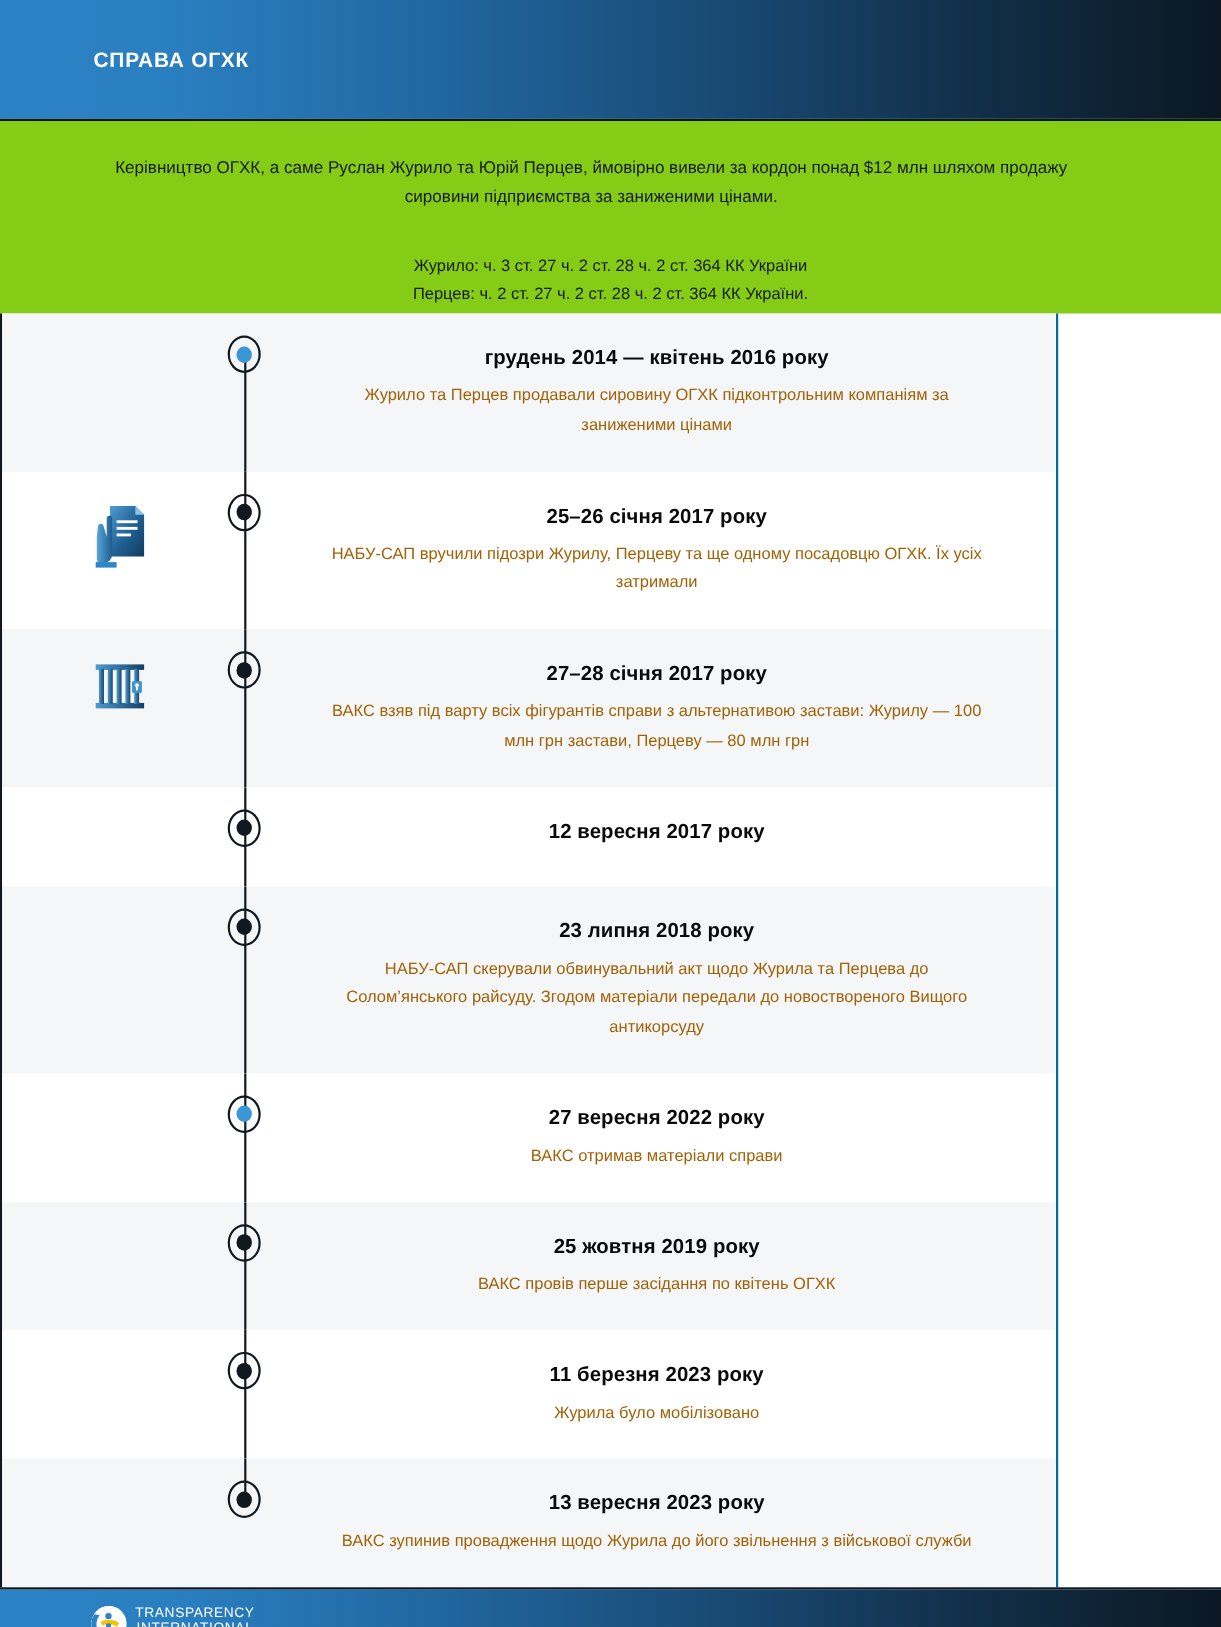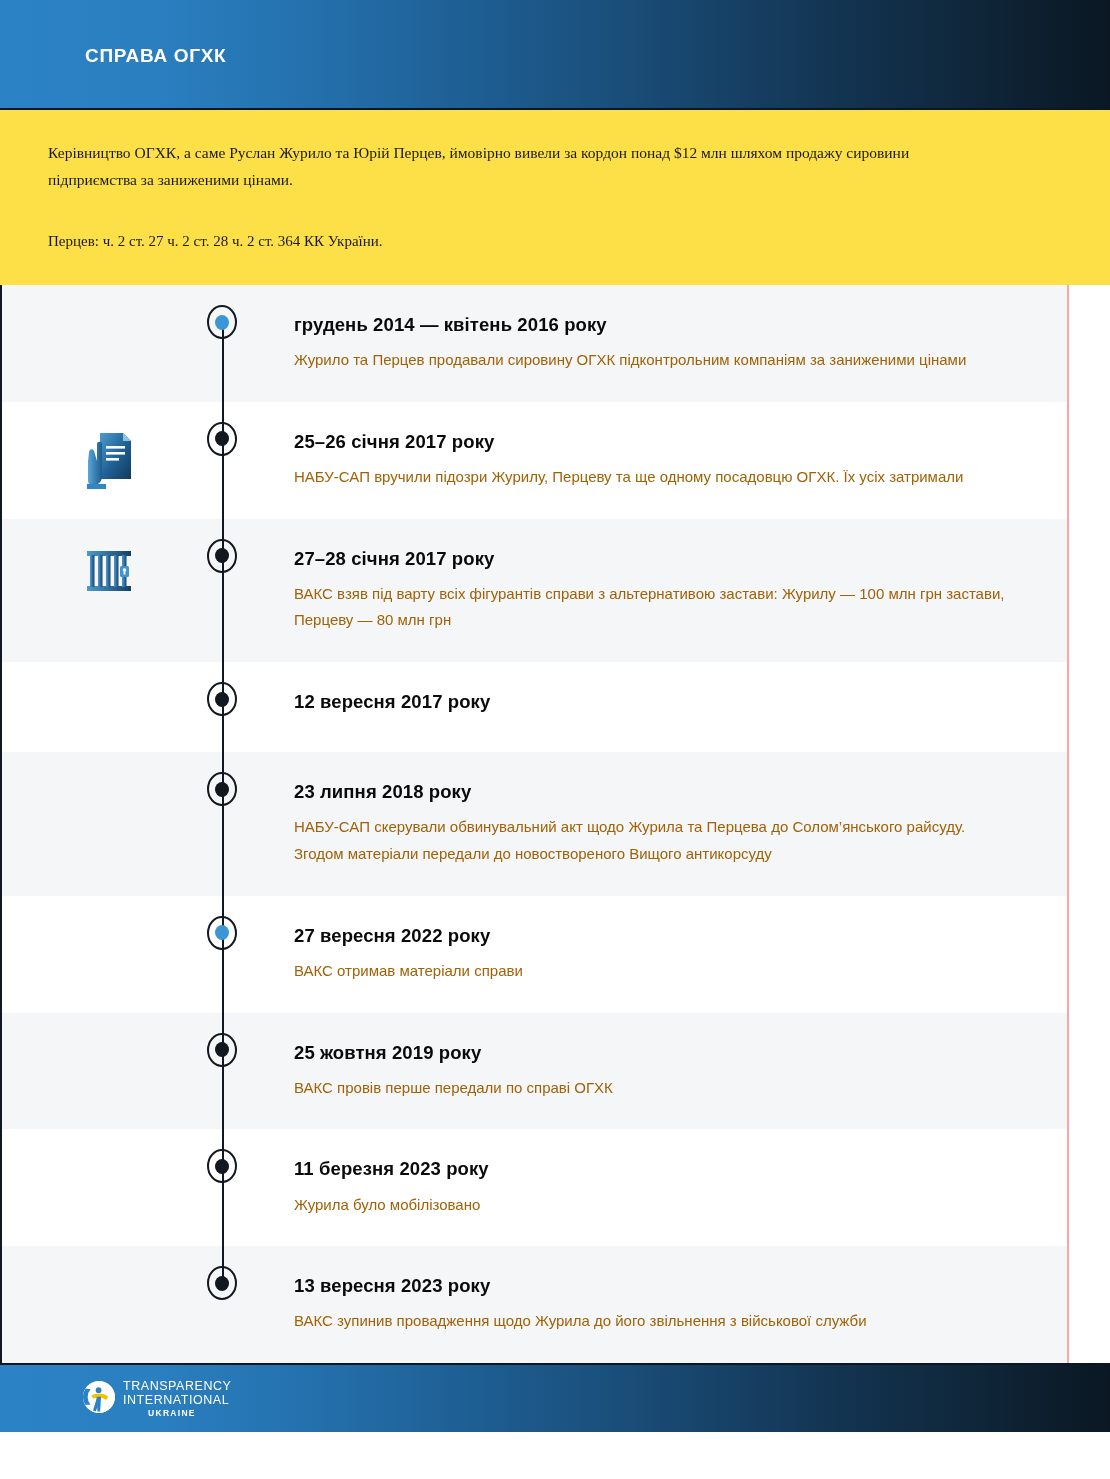--- a/index.html
+++ b/index.html
@@ -12,20 +12,21 @@
     font-family: "Liberation Sans", "DejaVu Sans", sans-serif;
     -webkit-font-smoothing: antialiased;
   }
   .page {
     position: relative;
     width: 1110px;
     height: 1479px;
     overflow: hidden;
     background: #ffffff;
     box-sizing: border-box;
+    text-align: center;
   }
 
   
   .header {
     position: relative;
     height: 110px;
     background: linear-gradient(90deg,
         #2b82c4 0%,
         #2a7fc0 14%,
         #2470ad 28%,
@@ -46,25 +47,24 @@
     color: #ffffff;
     font-size: 19px;
     font-weight: bold;
     letter-spacing: 0.7px;
     text-transform: uppercase;
     white-space: nowrap;
   }
 
   
   .intro {
-    background: #fde047;
-    padding: 30px 85px 0 48px;
+    background: #84cc16;
+    padding: 30px 85px 0 85px;
     box-sizing: border-box;
     height: 175px;
-    font-family: Liberation Serif, serif;
   }
   .intro-lede {
     font-size: 15.5px;
     line-height: 1.72;
     color: #1a1a1a;
     margin: 0;
     max-width: 905px;
     font-weight: 400;
   }
   .intro-articles {
@@ -72,23 +72,23 @@
     font-size: 15px;
     line-height: 1.72;
     color: #1a1a1a;
   }
   .intro-articles div { white-space: nowrap; }
 
   
   .timeline {
     position: relative;
     border-left: 2px solid #111820;
-    border-right: 2px solid #fca5a5;
-    box-sizing: border-box;
-    width: 1069px;
+    border-right: 2px solid #0369a1;
+    box-sizing: border-box;
+    width: 962px;
   }
   .tl-row {
     position: relative;
     display: flex;
     align-items: flex-start;
     box-sizing: border-box;
     padding: 0;
   }
   .tl-row.shade { background: #f5f6f8; }
   .tl-row.plain { background: #ffffff; }
@@ -218,20 +218,21 @@
 
 <div class="page">
 
   <div class="header">
     <div class="header-title">СПРАВА ОГХК</div>
   </div>
 
   <div class="intro">
     <p class="intro-lede">Керівництво ОГХК, а саме Руслан Журило та Юрій Перцев, ймовірно вивели за кордон понад $12 млн шляхом продажу сировини підприємства за заниженими цінами.</p>
     <div class="intro-articles">
+      <div>Журило: ч. 3 ст. 27 ч. 2 ст. 28 ч. 2 ст. 364 КК України</div>
       <div>Перцев: ч. 2 ст. 27 ч. 2 ст. 28 ч. 2 ст. 364 КК України.</div>
     </div>
   </div>
 
   <div class="timeline" id="timeline">
       <div class="tl-row shade">
         <div class="tl-icon-col"></div>
         <div class="tl-marker-col">
           <div class="tl-line"></div>
           <div class="tl-dot-outer">
@@ -354,21 +355,21 @@
       <div class="tl-row shade">
         <div class="tl-icon-col"></div>
         <div class="tl-marker-col">
           <div class="tl-line"></div>
           <div class="tl-dot-outer">
             <div class="tl-dot-inner"></div>
           </div>
         </div>
         <div class="tl-body">
           <h3 class="tl-date">25 жовтня 2019 року</h3>
-          <p class="tl-text">ВАКС провів перше передали по справі ОГХК</p>
+          <p class="tl-text">ВАКС провів перше засідання по квітень ОГХК</p>
         </div>
       </div>
       <div class="tl-row plain">
         <div class="tl-icon-col"></div>
         <div class="tl-marker-col">
           <div class="tl-line"></div>
           <div class="tl-dot-outer">
             <div class="tl-dot-inner"></div>
           </div>
         </div>

